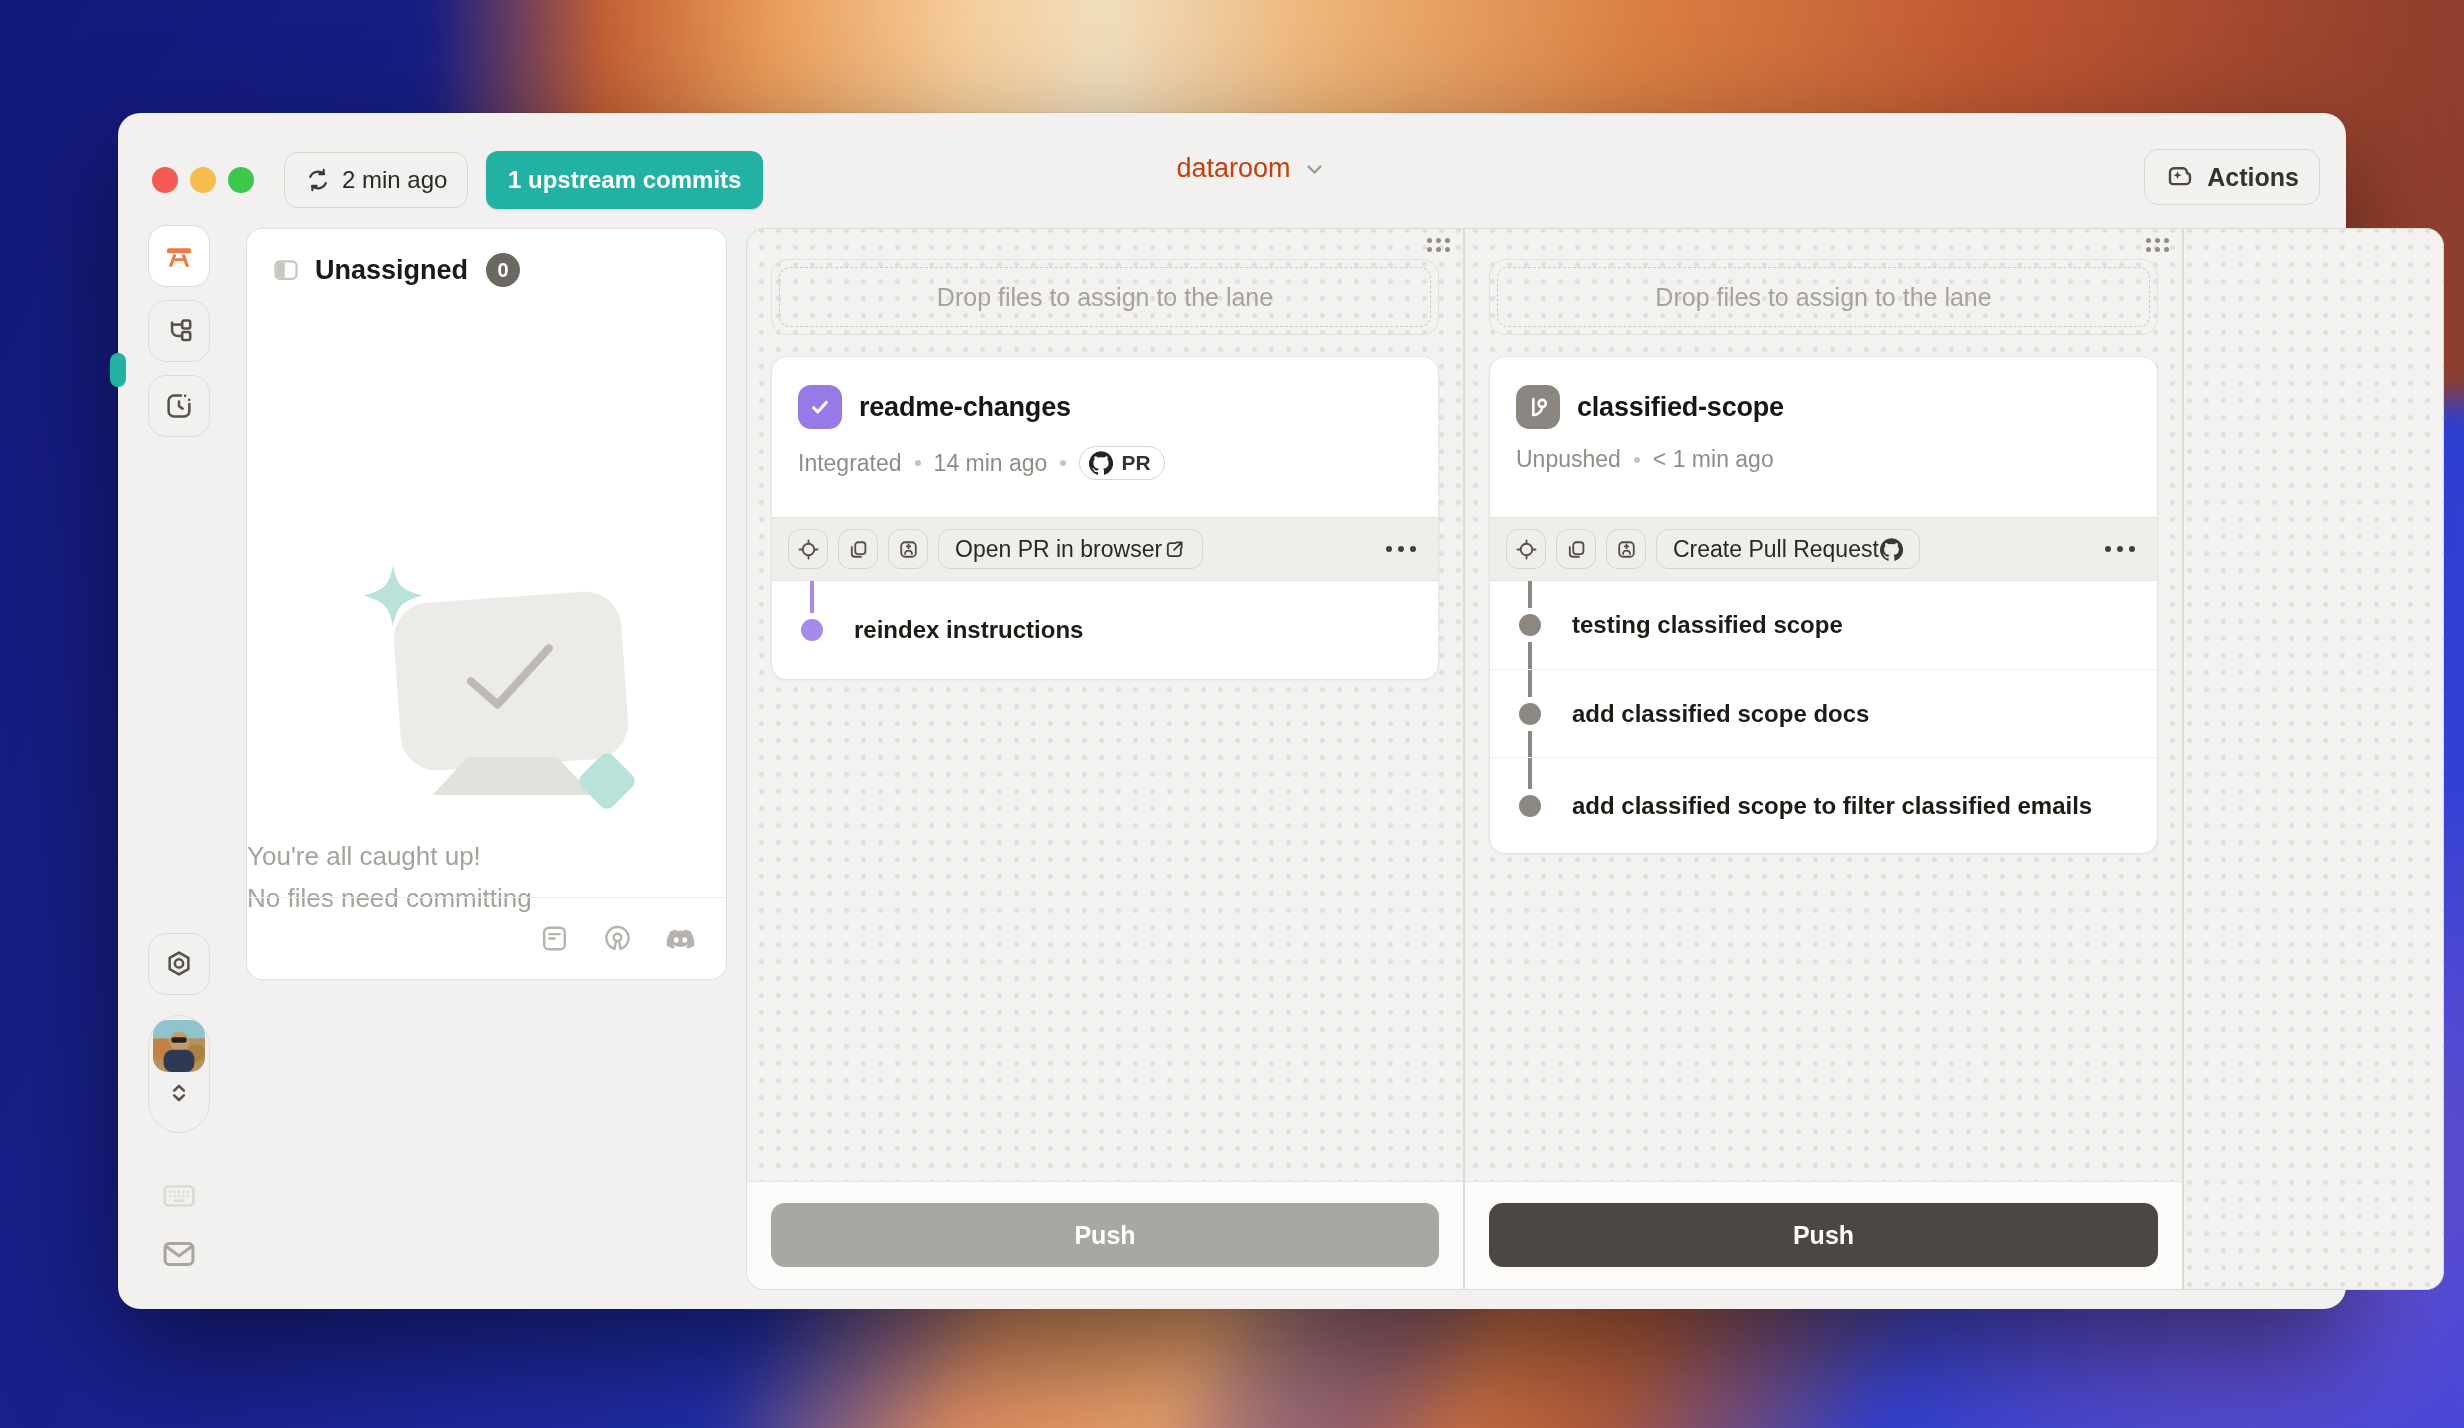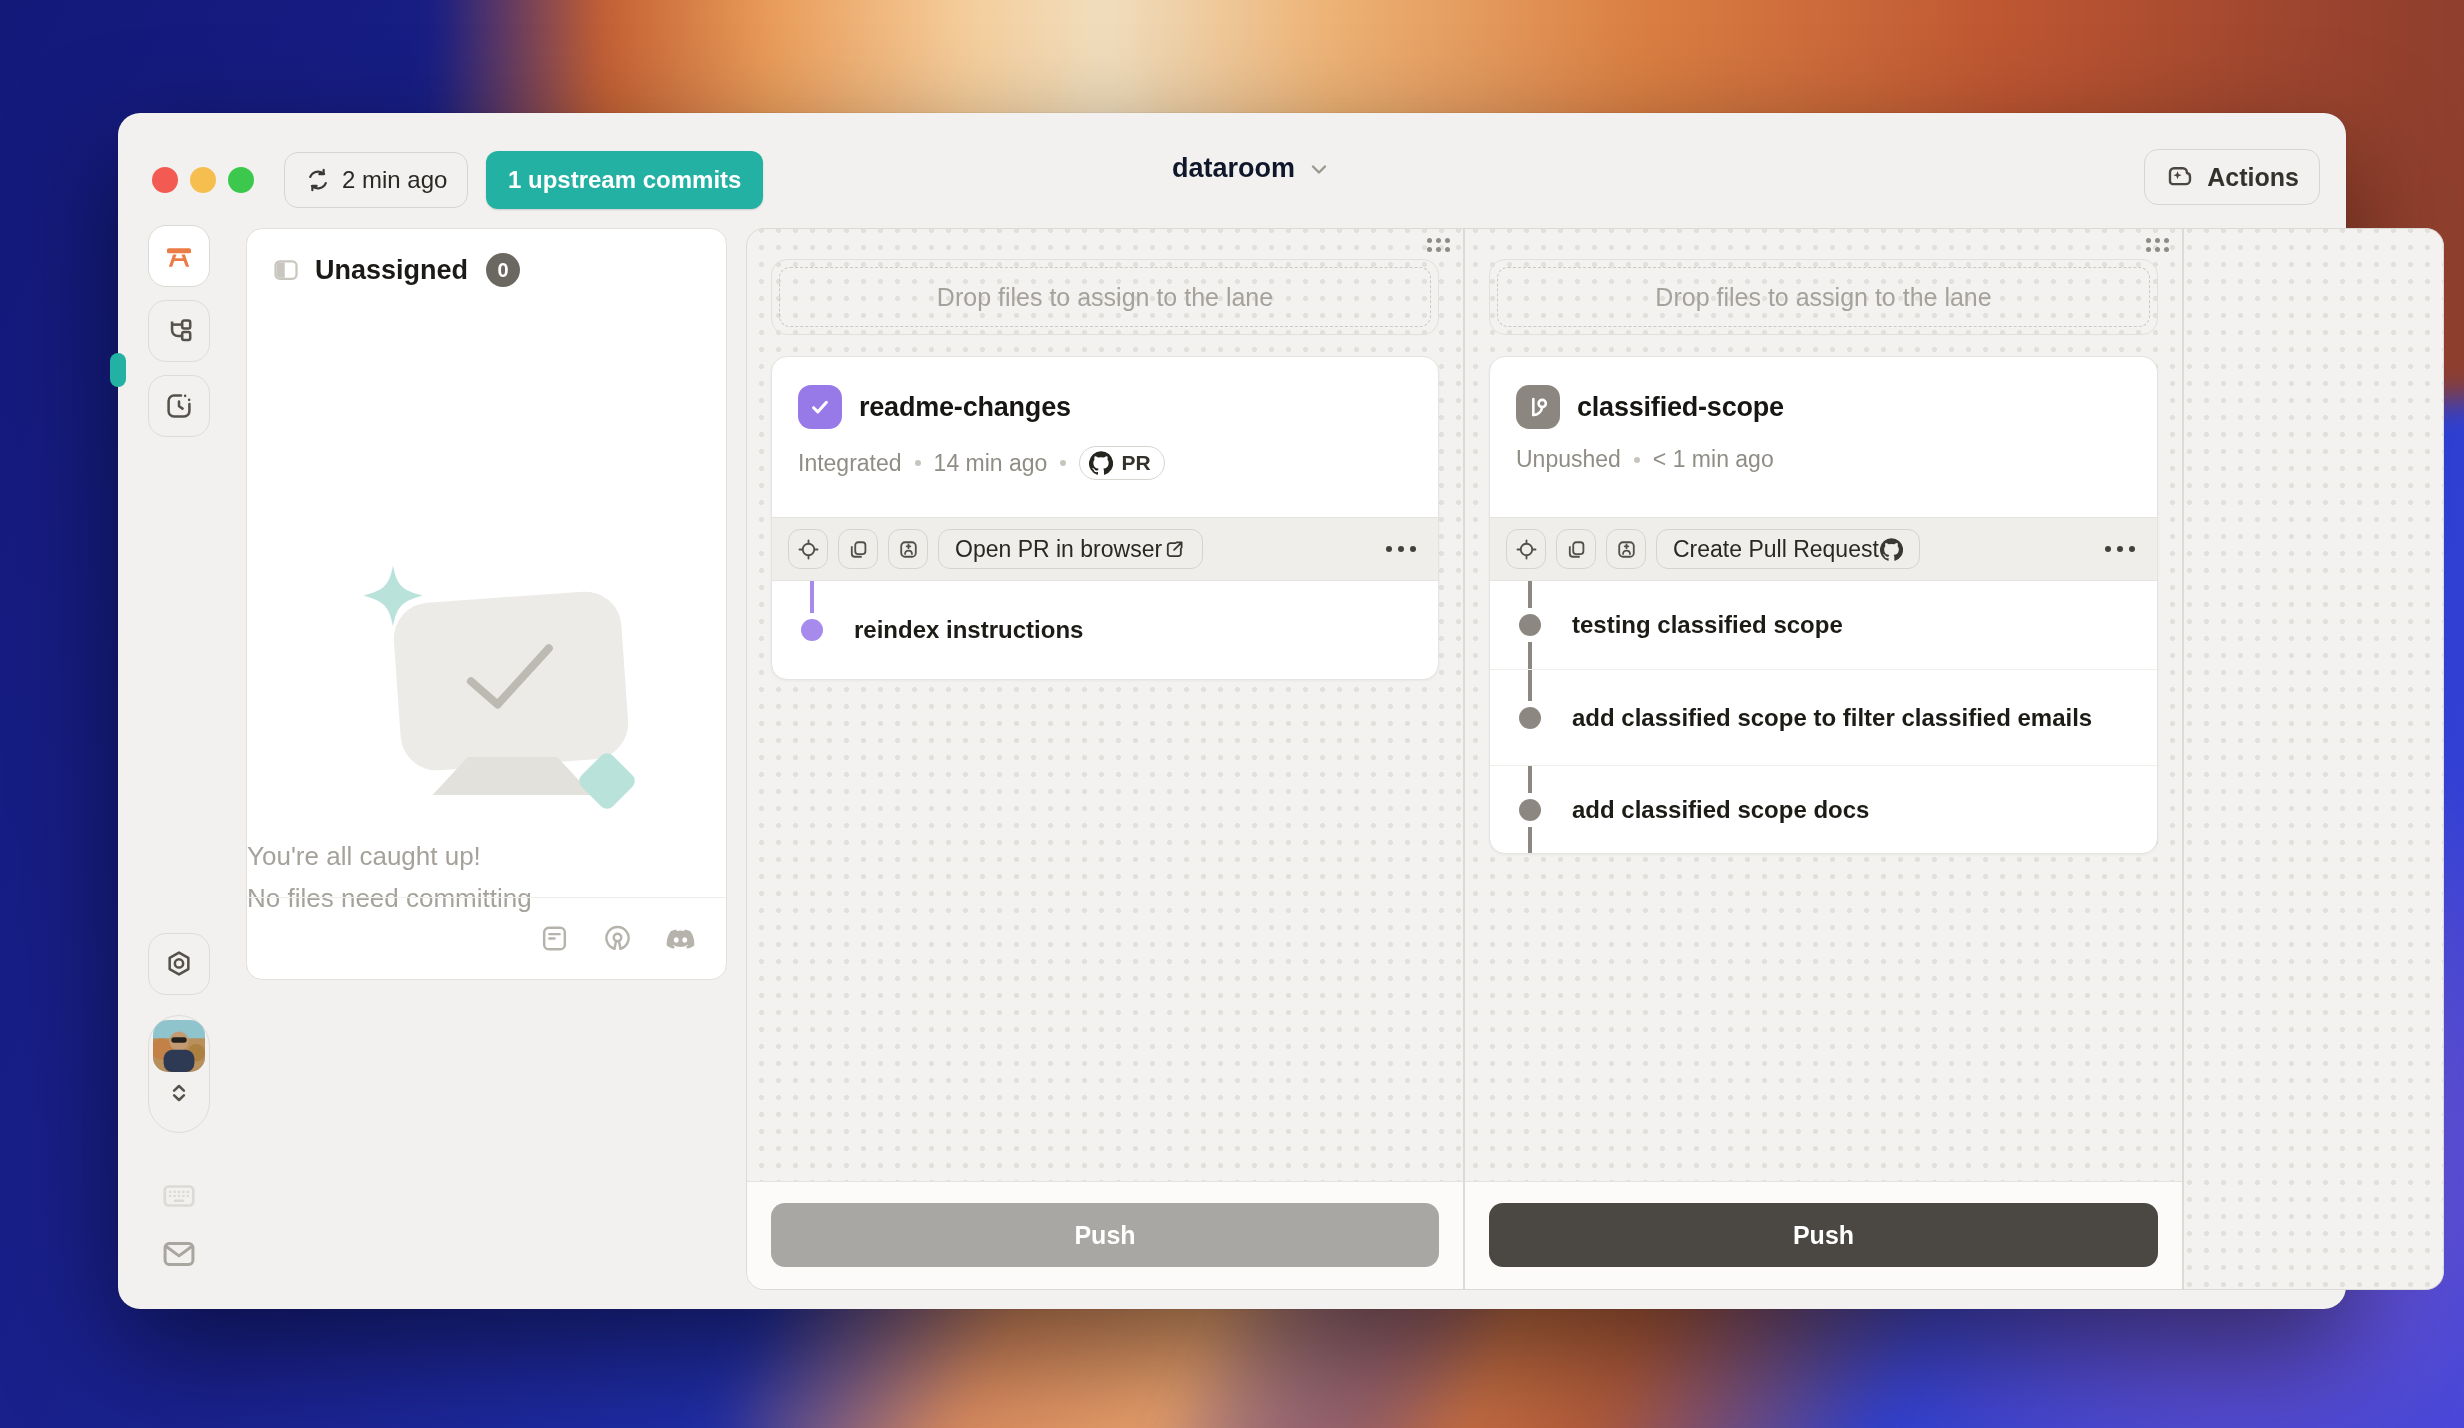--- a/index.html
+++ b/index.html
@@ -38,21 +38,21 @@
   .hbtn { display:flex; align-items:center; border:1.5px solid #D8D5D1; border-radius:14px;
     color:#2A2925; background:transparent; }
   .sync-btn { position:absolute; left:166px; top:39px; height:56px; padding:0 20px; gap:11px;
     font-size:24px; font-weight:500; }
   .sync-btn svg { width:26px; height:26px; color:#3A3834; }
   .upstream-btn { position:absolute; left:368px; top:38px; height:58px; padding:0 22px;
     display:flex; align-items:center; background:#22B1A2; border-radius:12px;
     color:#fff; font-size:24px; font-weight:700; box-shadow:0 1px 2px rgba(0,0,0,.15); }
   .project-switch { position:absolute; left:50%; transform:translateX(-50%); top:40px;
     display:flex; align-items:center; gap:12px; }
-  .project-switch .name { font-size:27px; font-weight:700; color:#0f172a;margin-left:39px; }
+  .project-switch .name { font-size:27px; font-weight:400; color:#c2410c;margin-left:39px; }
   .project-switch svg { width:24px; height:24px; color:#9B988F; }
   .actions-btn { position:absolute; right:26px; top:36px; height:56px; padding:0 20px; gap:12px;
     font-size:25px; font-weight:600; color:#34322C; }
   .actions-btn svg { width:30px; height:30px; color:#4A4740; }
 
   
   .side-btn { position:absolute; left:30px; width:62px; height:62px; border-radius:18px;
     border:1.5px solid #DEDCD8; display:flex; align-items:center; justify-content:center; color:#55524C; }
   .side-btn svg { width:32px; height:32px; }
   .side-btn.active { background:#fff; border-color:#DCDAD6; }
@@ -474,32 +474,32 @@
               </div>
           </div>
 
           <div class="commits">
             <div class="commit-row" style="height:88px">
               <span class="rail-top" style="background:var(--rail)"></span>
               <span class="rail-dot" style="background:var(--rail)"></span>
               <span class="rail-bot" style="background:var(--rail)"></span>
               <span>testing classified scope</span>
             </div>
+            <div class="commit-row" style="height:88px">
+              <span class="rail-top" style="background:var(--rail)"></span>
+              <span class="rail-dot" style="background:var(--rail)"></span>
+              <span class="rail-bot" style="background:var(--rail)"></span>
+              <span>add classified scope docs</span>
+            </div>
             <div class="commit-row" style="height:96px">
               <span class="rail-top" style="background:var(--rail)"></span>
               <span class="rail-dot" style="background:var(--rail)"></span>
               <span class="rail-bot dotted"></span>
               <span>add classified scope to filter classified emails</span>
             </div>
-            <div class="commit-row" style="height:88px">
-              <span class="rail-top" style="background:var(--rail)"></span>
-              <span class="rail-dot" style="background:var(--rail)"></span>
-              <span class="rail-bot" style="background:var(--rail)"></span>
-              <span>add classified scope docs</span>
-            </div>
           </div>
         </div>
 
         <div class="lane-spacer"></div>
         <div class="lane-foot">
           <button class="push-btn primary">Push</button>
         </div>
       </div>
 
       <div class="lane-div"></div>

